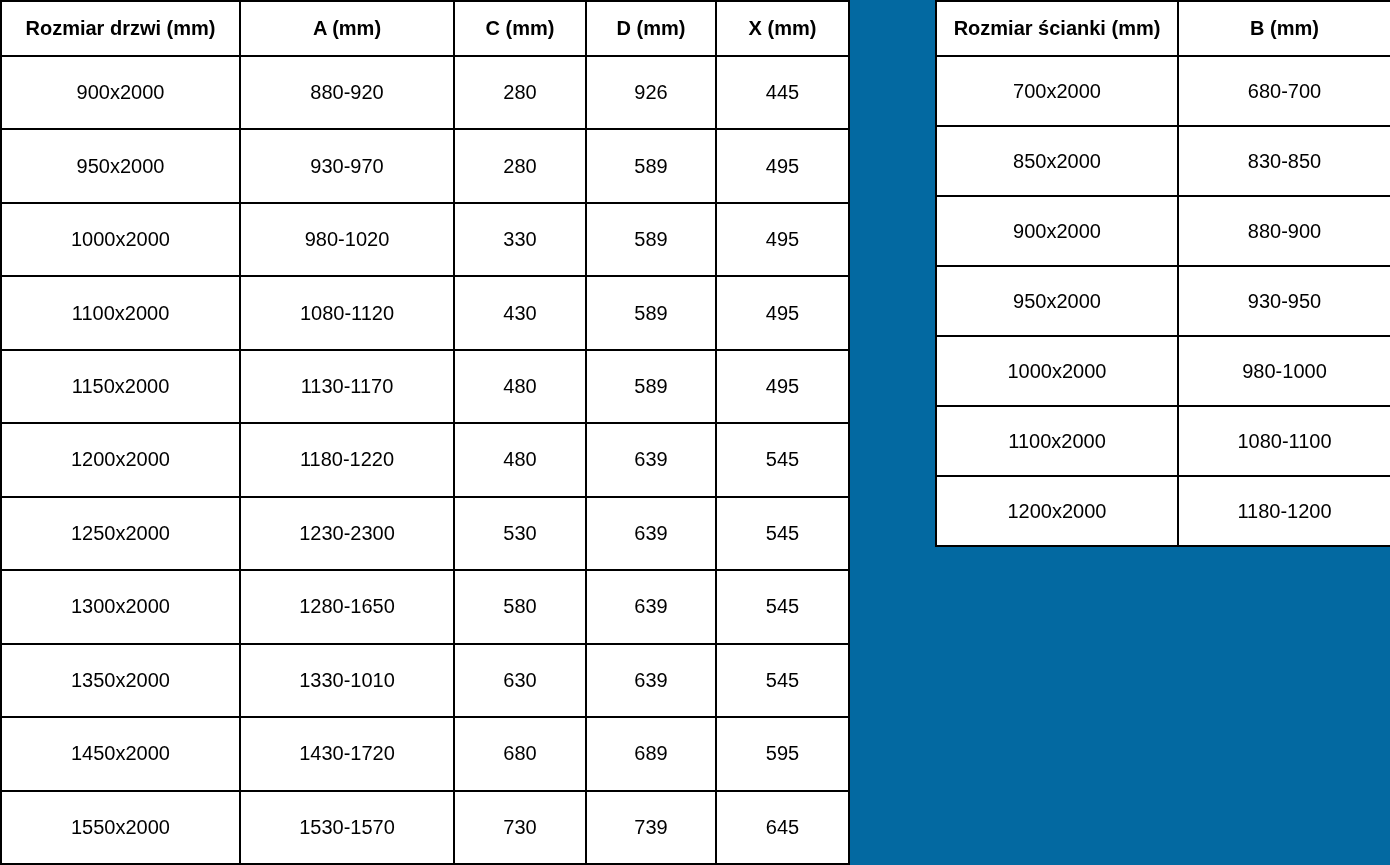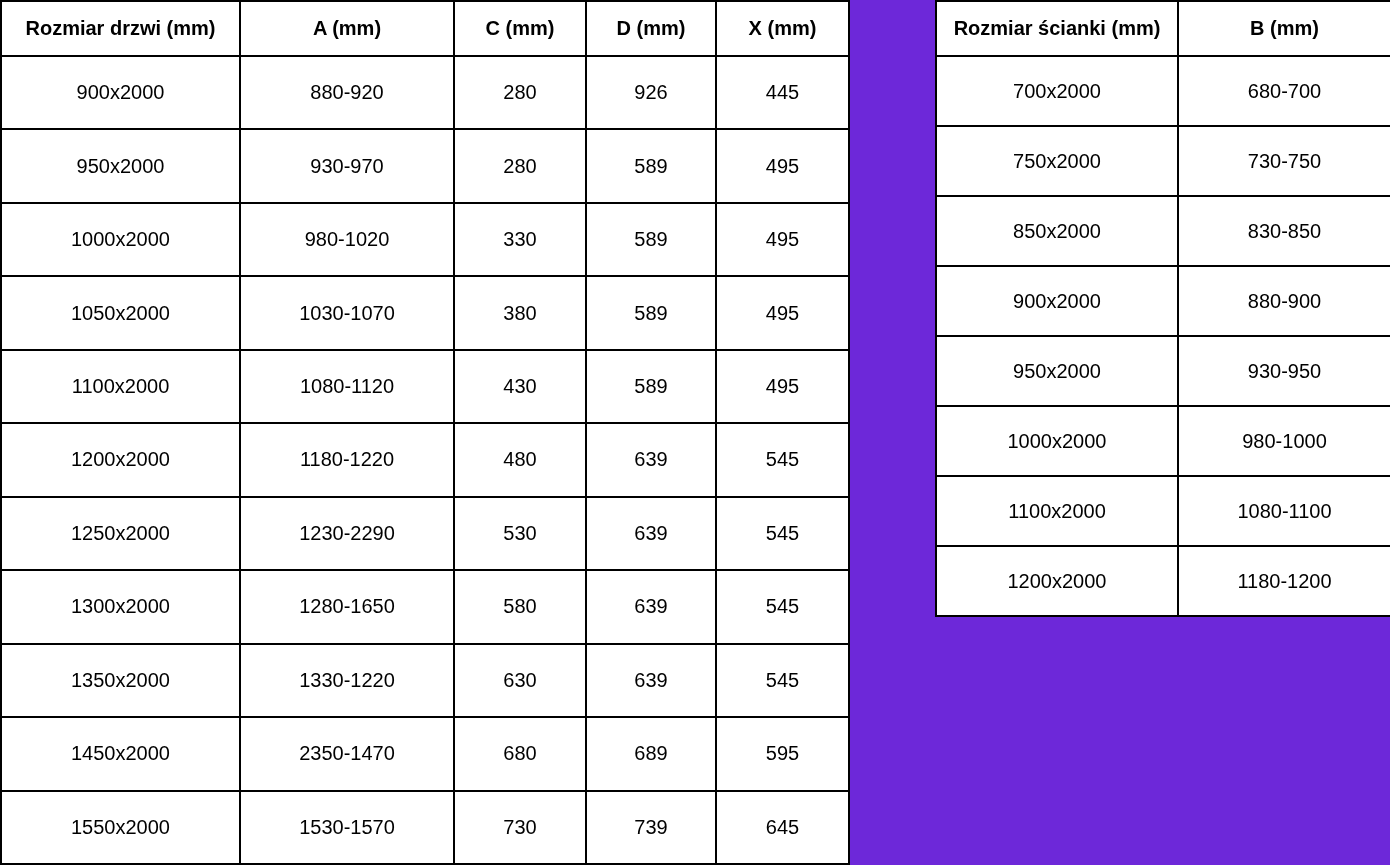--- a/index.html
+++ b/index.html
@@ -6,21 +6,21 @@
   html, body {
     margin: 0;
     padding: 0;
     background: #ffffff;
     font-family: "Liberation Sans", sans-serif;
   }
   .page {
     position: relative;
     width: 1390px;
     height: 865px;
-    background: #6d28d9;
+    background: #0369a1;
     overflow: hidden;
   }
   table.spec-table {
     position: absolute;
     border-collapse: collapse;
     table-layout: fixed;
     background: #ffffff;
   }
   table.spec-table th,
   table.spec-table td {
@@ -94,64 +94,64 @@
           <td>495</td>
         </tr>
         <tr>
           <td>1000x2000</td>
           <td>980-1020</td>
           <td>330</td>
           <td>589</td>
           <td>495</td>
         </tr>
         <tr>
-          <td>1050x2000</td>
-          <td>1030-1070</td>
-          <td>380</td>
-          <td>589</td>
-          <td>495</td>
-        </tr>
-        <tr>
           <td>1100x2000</td>
           <td>1080-1120</td>
           <td>430</td>
           <td>589</td>
           <td>495</td>
         </tr>
         <tr>
+          <td>1150x2000</td>
+          <td>1130-1170</td>
+          <td>480</td>
+          <td>589</td>
+          <td>495</td>
+        </tr>
+        <tr>
           <td>1200x2000</td>
           <td>1180-1220</td>
           <td>480</td>
           <td>639</td>
           <td>545</td>
         </tr>
         <tr>
           <td>1250x2000</td>
-          <td>1230-2290</td>
+          <td>1230-2300</td>
           <td>530</td>
           <td>639</td>
           <td>545</td>
         </tr>
         <tr>
           <td>1300x2000</td>
           <td>1280-1650</td>
           <td>580</td>
           <td>639</td>
           <td>545</td>
         </tr>
         <tr>
           <td>1350x2000</td>
-          <td>1330-1220</td>
+          <td>1330-1010</td>
           <td>630</td>
           <td>639</td>
           <td>545</td>
         </tr>
         <tr>
           <td>1450x2000</td>
-          <td>2350-1470</td>
+          <td>1430-1720</td>
           <td>680</td>
           <td>689</td>
           <td>595</td>
         </tr>
         <tr>
           <td>1550x2000</td>
           <td>1530-1570</td>
           <td>730</td>
           <td>739</td>
           <td>645</td>
@@ -169,24 +169,20 @@
           <th>Rozmiar ścianki (mm)</th>
           <th>B (mm)</th>
         </tr>
       </thead>
       <tbody>
         <tr>
           <td>700x2000</td>
           <td>680-700</td>
         </tr>
         <tr>
-          <td>750x2000</td>
-          <td>730-750</td>
-        </tr>
-        <tr>
           <td>850x2000</td>
           <td>830-850</td>
         </tr>
         <tr>
           <td>900x2000</td>
           <td>880-900</td>
         </tr>
         <tr>
           <td>950x2000</td>
           <td>930-950</td>

